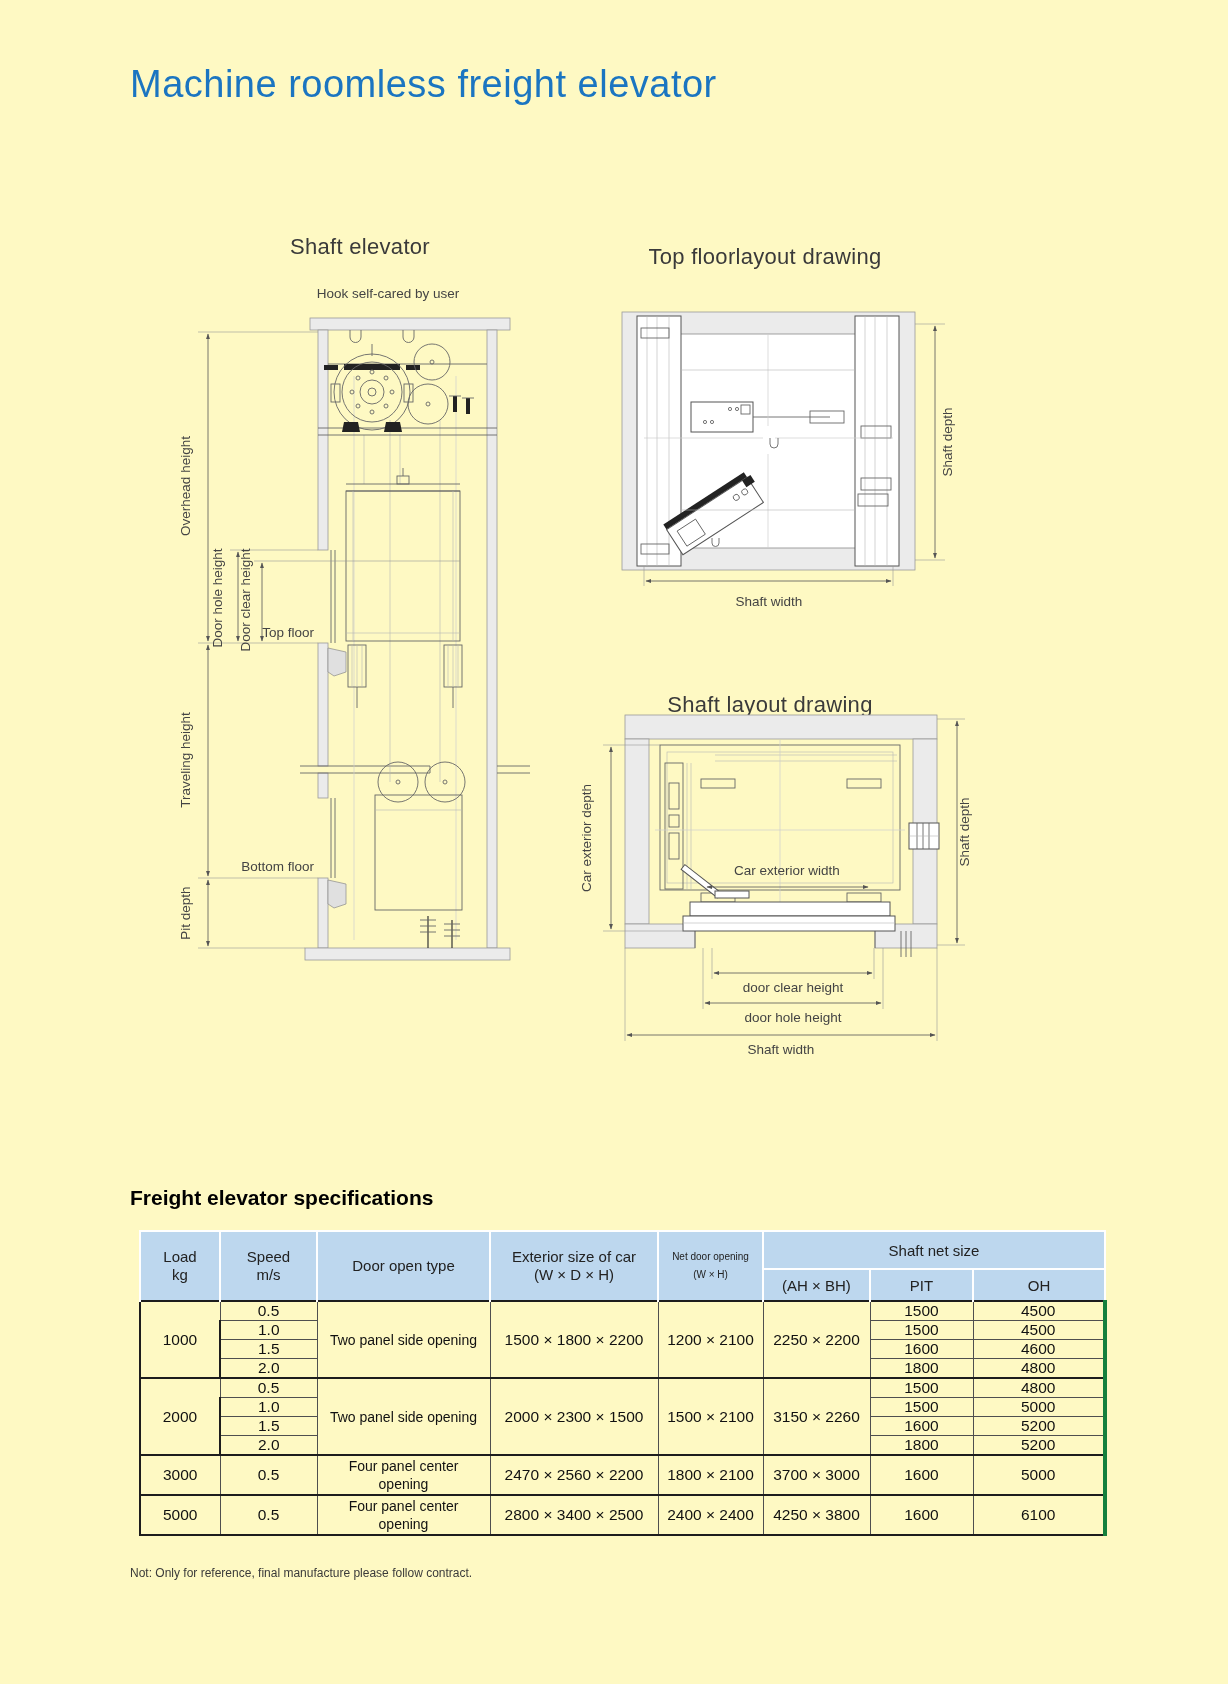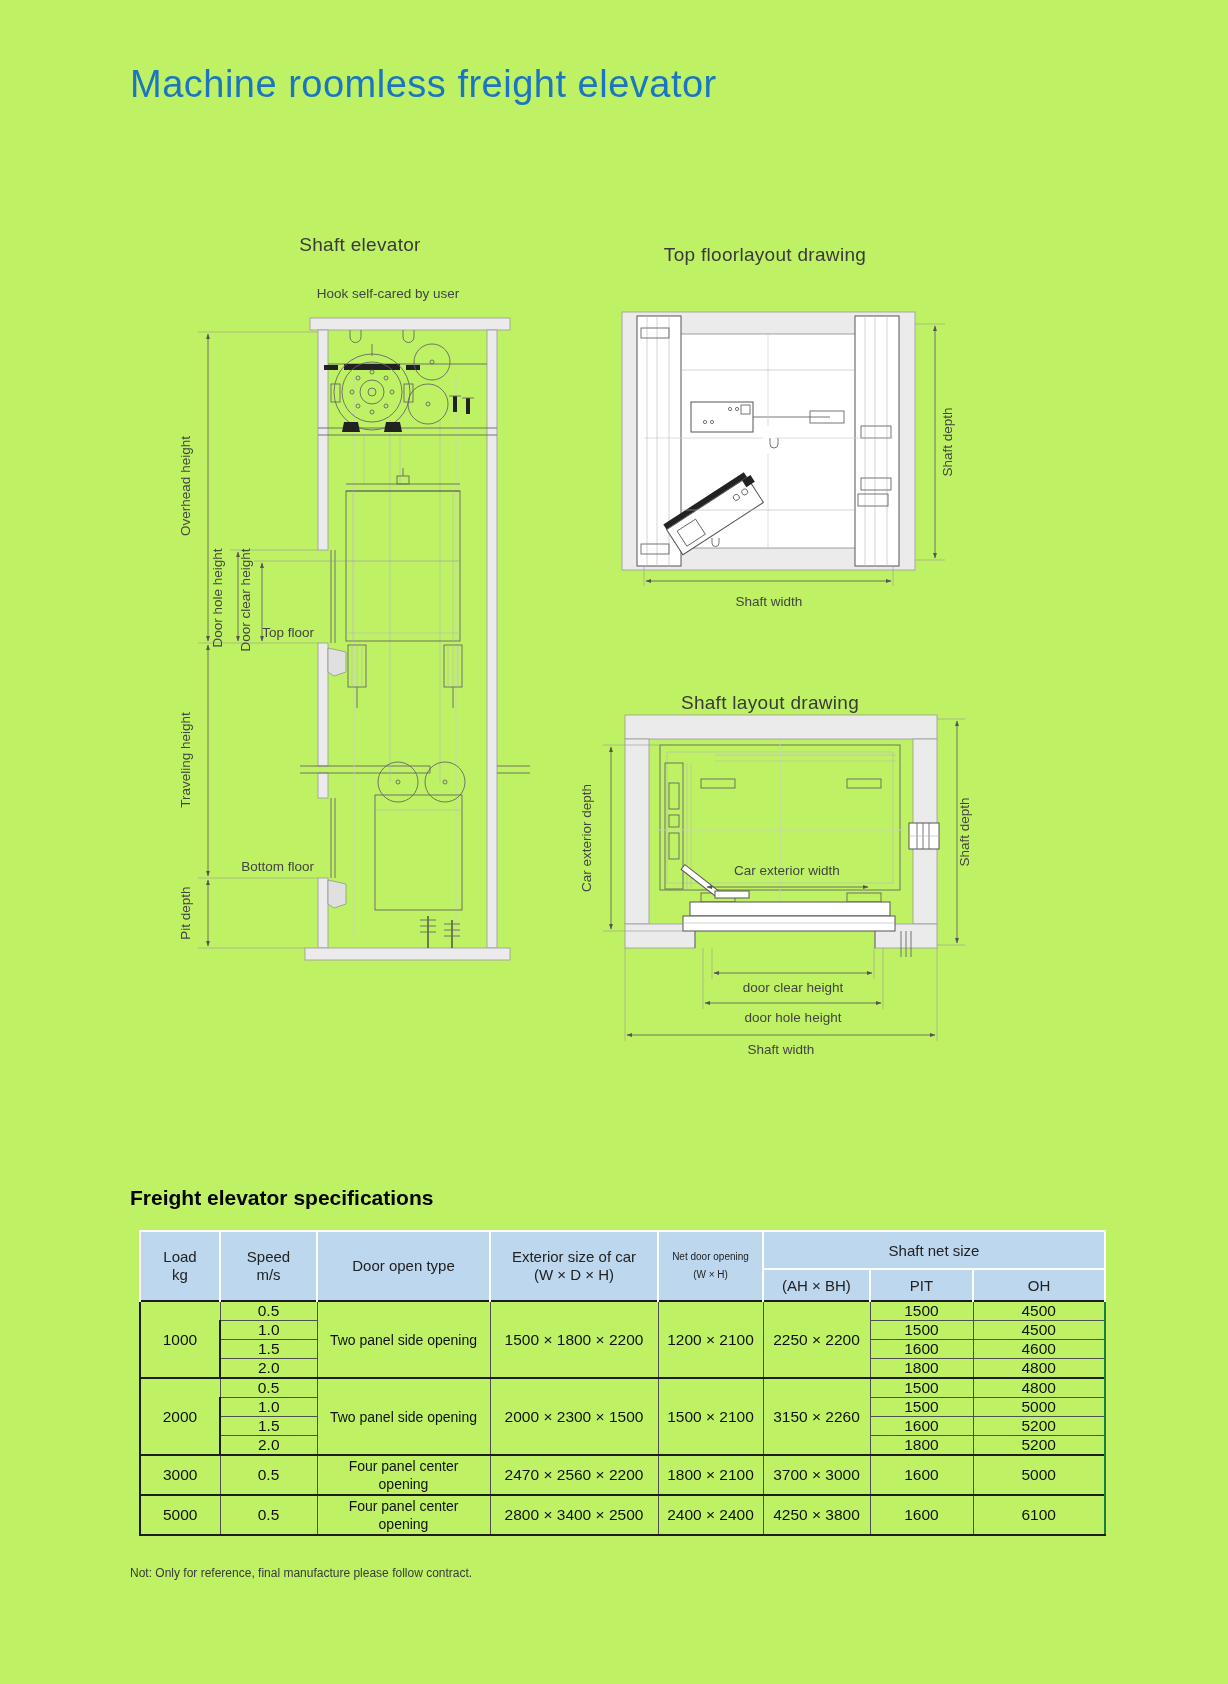--- a/index.html
+++ b/index.html
@@ -1,20 +1,20 @@
 <!DOCTYPE html>
 <html><head>
 <meta charset="utf-8">
 <style>
   html,body{margin:0;padding:0;background:#fff;}
-  #page{position:relative;width:1228px;height:1684px;background:#bef264;overflow:hidden;
+  #page{position:relative;width:1228px;height:1684px;background:#fef9c3;overflow:hidden;
         font-family:"Liberation Sans", sans-serif;}
   .doc-title{position:absolute;left:130px;top:58px;font-size:38px;line-height:52px;
              color:#1b75c1;letter-spacing:.5px;}
-  .drawing-title{position:absolute;text-align:center;font-size:19px;color:#3a3a3a;letter-spacing:.3px;}
+  .drawing-title{position:absolute;text-align:center;font-size:22px;color:#3a3a3a;letter-spacing:.3px;}
   .spec-heading{position:absolute;left:130px;top:1186px;font-size:21px;font-weight:600;color:#000;}
   .note{position:absolute;left:130px;top:1566px;font-size:12px;color:#3a3a3a;}
   .dwg{position:absolute;}
   
   .wall{fill:#ebebeb;stroke:#9a9a9a;stroke-width:.8;}
   .cav{fill:#ffffff;stroke:#8a8a8a;stroke-width:.8;}
   .ln{stroke:#666;stroke-width:.9;fill:none;}
   .ln2{stroke:#555;stroke-width:1;fill:#fff;}
   .lt{stroke:#b5b5b5;stroke-width:.6;fill:none;}
   .vlt{stroke:#cfcfcf;stroke-width:.7;fill:none;}
@@ -27,21 +27,21 @@
               font-size:15px;color:#111;}
   .spec-table th{background:#bdd7ee;border:2.5px solid #ffffff;border-bottom:none;font-weight:normal;
                  font-size:15px;color:#222;padding:1px 2px;text-align:center;}
   .spec-table th span{display:block;line-height:18px;}
   .spec-table tbody td{border:1px solid #4f4f4f;text-align:center;padding:0 8px;font-size:15.5px;height:18px;line-height:18px;}
   .spec-table tbody tr.single td{height:38px;}
   .spec-table tbody tr.group-start td{border-top:2px solid #1d1d1d;}
   .spec-table tbody tr:first-child td{border-top:2px solid #1d1d1d;}
   .spec-table tbody tr:last-child td{border-bottom:2px solid #1d1d1d;}
   .spec-table tbody td:first-child{border-left:2px solid #1d1d1d;}
-  .spec-table tbody td.last, .spec-table tbody td:last-child{border-right:2px solid #15803d;}
+  .spec-table tbody td.last, .spec-table tbody td:last-child{border-right:4px solid #15803d;}
   .spec-table td.door{font-size:14px;}
   .h-row1{height:38px;} .h-row2{height:32px;}
   .th-net span{font-size:10px;}
 </style>
 </head>
 <body>
 
 <div id="page">
 
   <div class="doc-title">

